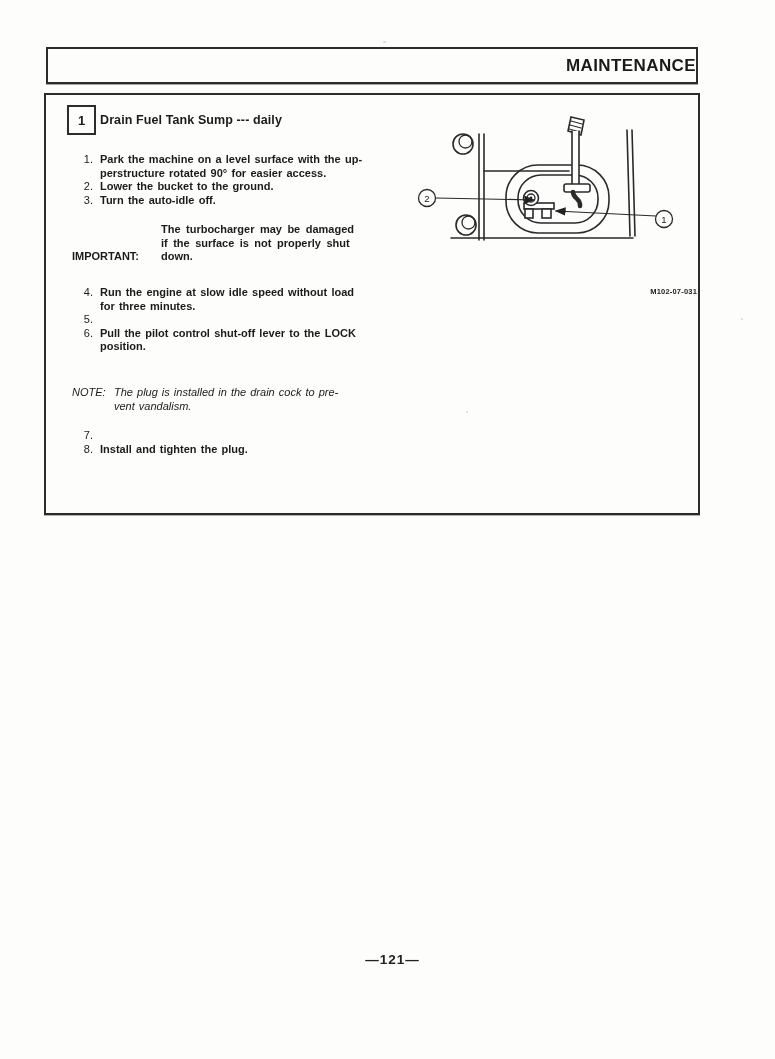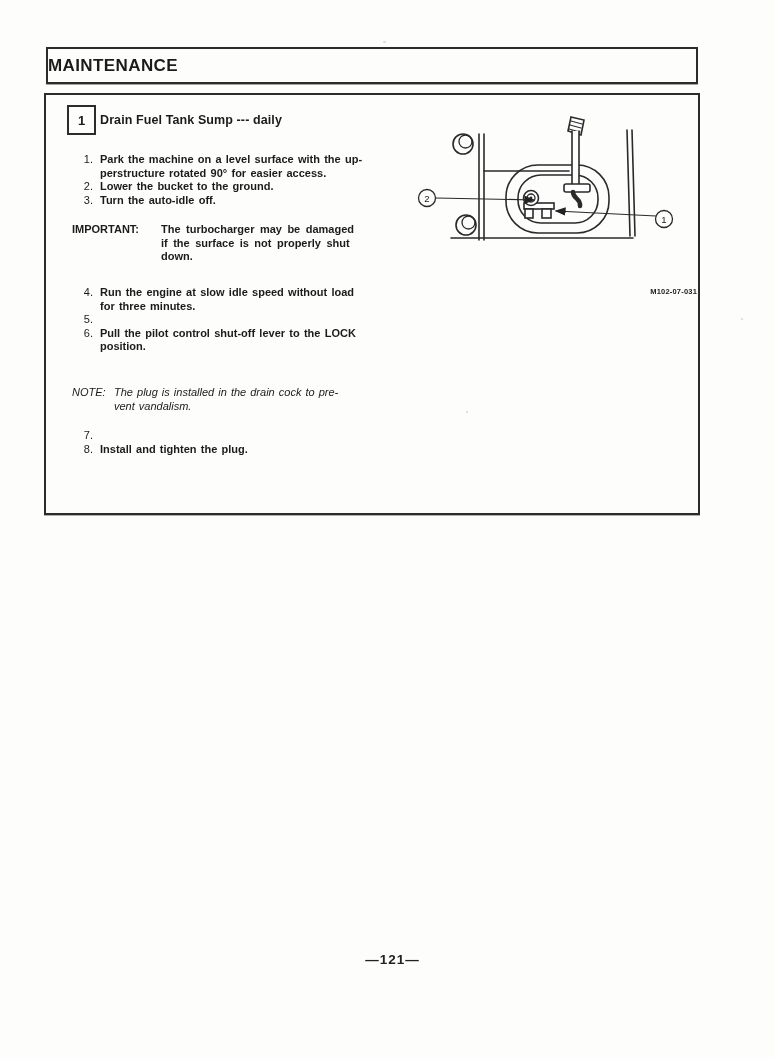--- a/index.html
+++ b/index.html
@@ -4,21 +4,21 @@
 <style>
   html,body{margin:0;padding:0;background:#e8e8e8;}
   .page{
     position:relative;width:775px;height:1059px;background:#fdfdfc;
     font-family:"Liberation Sans","DejaVu Sans",sans-serif;color:#1b1b1b;
     overflow:hidden;margin:0 auto;
   }
   
   .header-box{
     position:absolute;left:46px;top:47px;width:648px;height:33px;
-    border:2px solid #2c2c2c;display:flex;align-items:center;justify-content:flex-start;
+    border:2px solid #2c2c2c;display:flex;align-items:center;justify-content:flex-end;
     box-shadow:0 1px 0 rgba(0,0,0,.35);
   }
   .header-title{font-size:17px;font-weight:bold;letter-spacing:.4px;}
   
   .content-box{
     position:absolute;left:44px;top:93px;width:652px;height:418px;
     border:2px solid #2c2c2c;box-shadow:0 1px 0 rgba(0,0,0,.3);
   }
   .section-head{position:absolute;left:21px;top:10px;display:flex;align-items:center;}
   .num-box{
@@ -31,21 +31,21 @@
   .tb{font-size:11px;line-height:13.5px;word-spacing:1.2px;}
   .steps{position:absolute;left:33px;width:336px;}
   .steps-a{top:58px;}
   .steps-b{top:191px;}
   .steps-c{top:334px;}
   .step{display:flex;}
   .step-num{flex:none;width:14px;text-align:right;margin-right:7px;}
   .step-text{white-space:pre-line;font-weight:bold;}
   .hang{position:absolute;left:26px;width:346px;display:flex;}
   .important{top:128px;}
-  .important .hang-label{flex:none;width:89px;font-weight:bold;}
+  .important .hang-label{flex:none;width:89px;font-weight:bold;margin-top:27px;}
   .important .hang-text{font-weight:bold;white-space:pre-line;word-spacing:2.4px;}
   .note{top:291px;}
   .note .hang-label{flex:none;width:42px;font-style:italic;}
   .note .hang-text{font-style:italic;white-space:pre-line;word-spacing:1px;}
   
   .figure{position:absolute;left:367px;top:19px;width:298px;height:185px;}
   .figure svg{display:block;width:298px;height:185px;}
   
   .page-number{
     position:absolute;left:0;right:0;top:952px;text-align:center;

